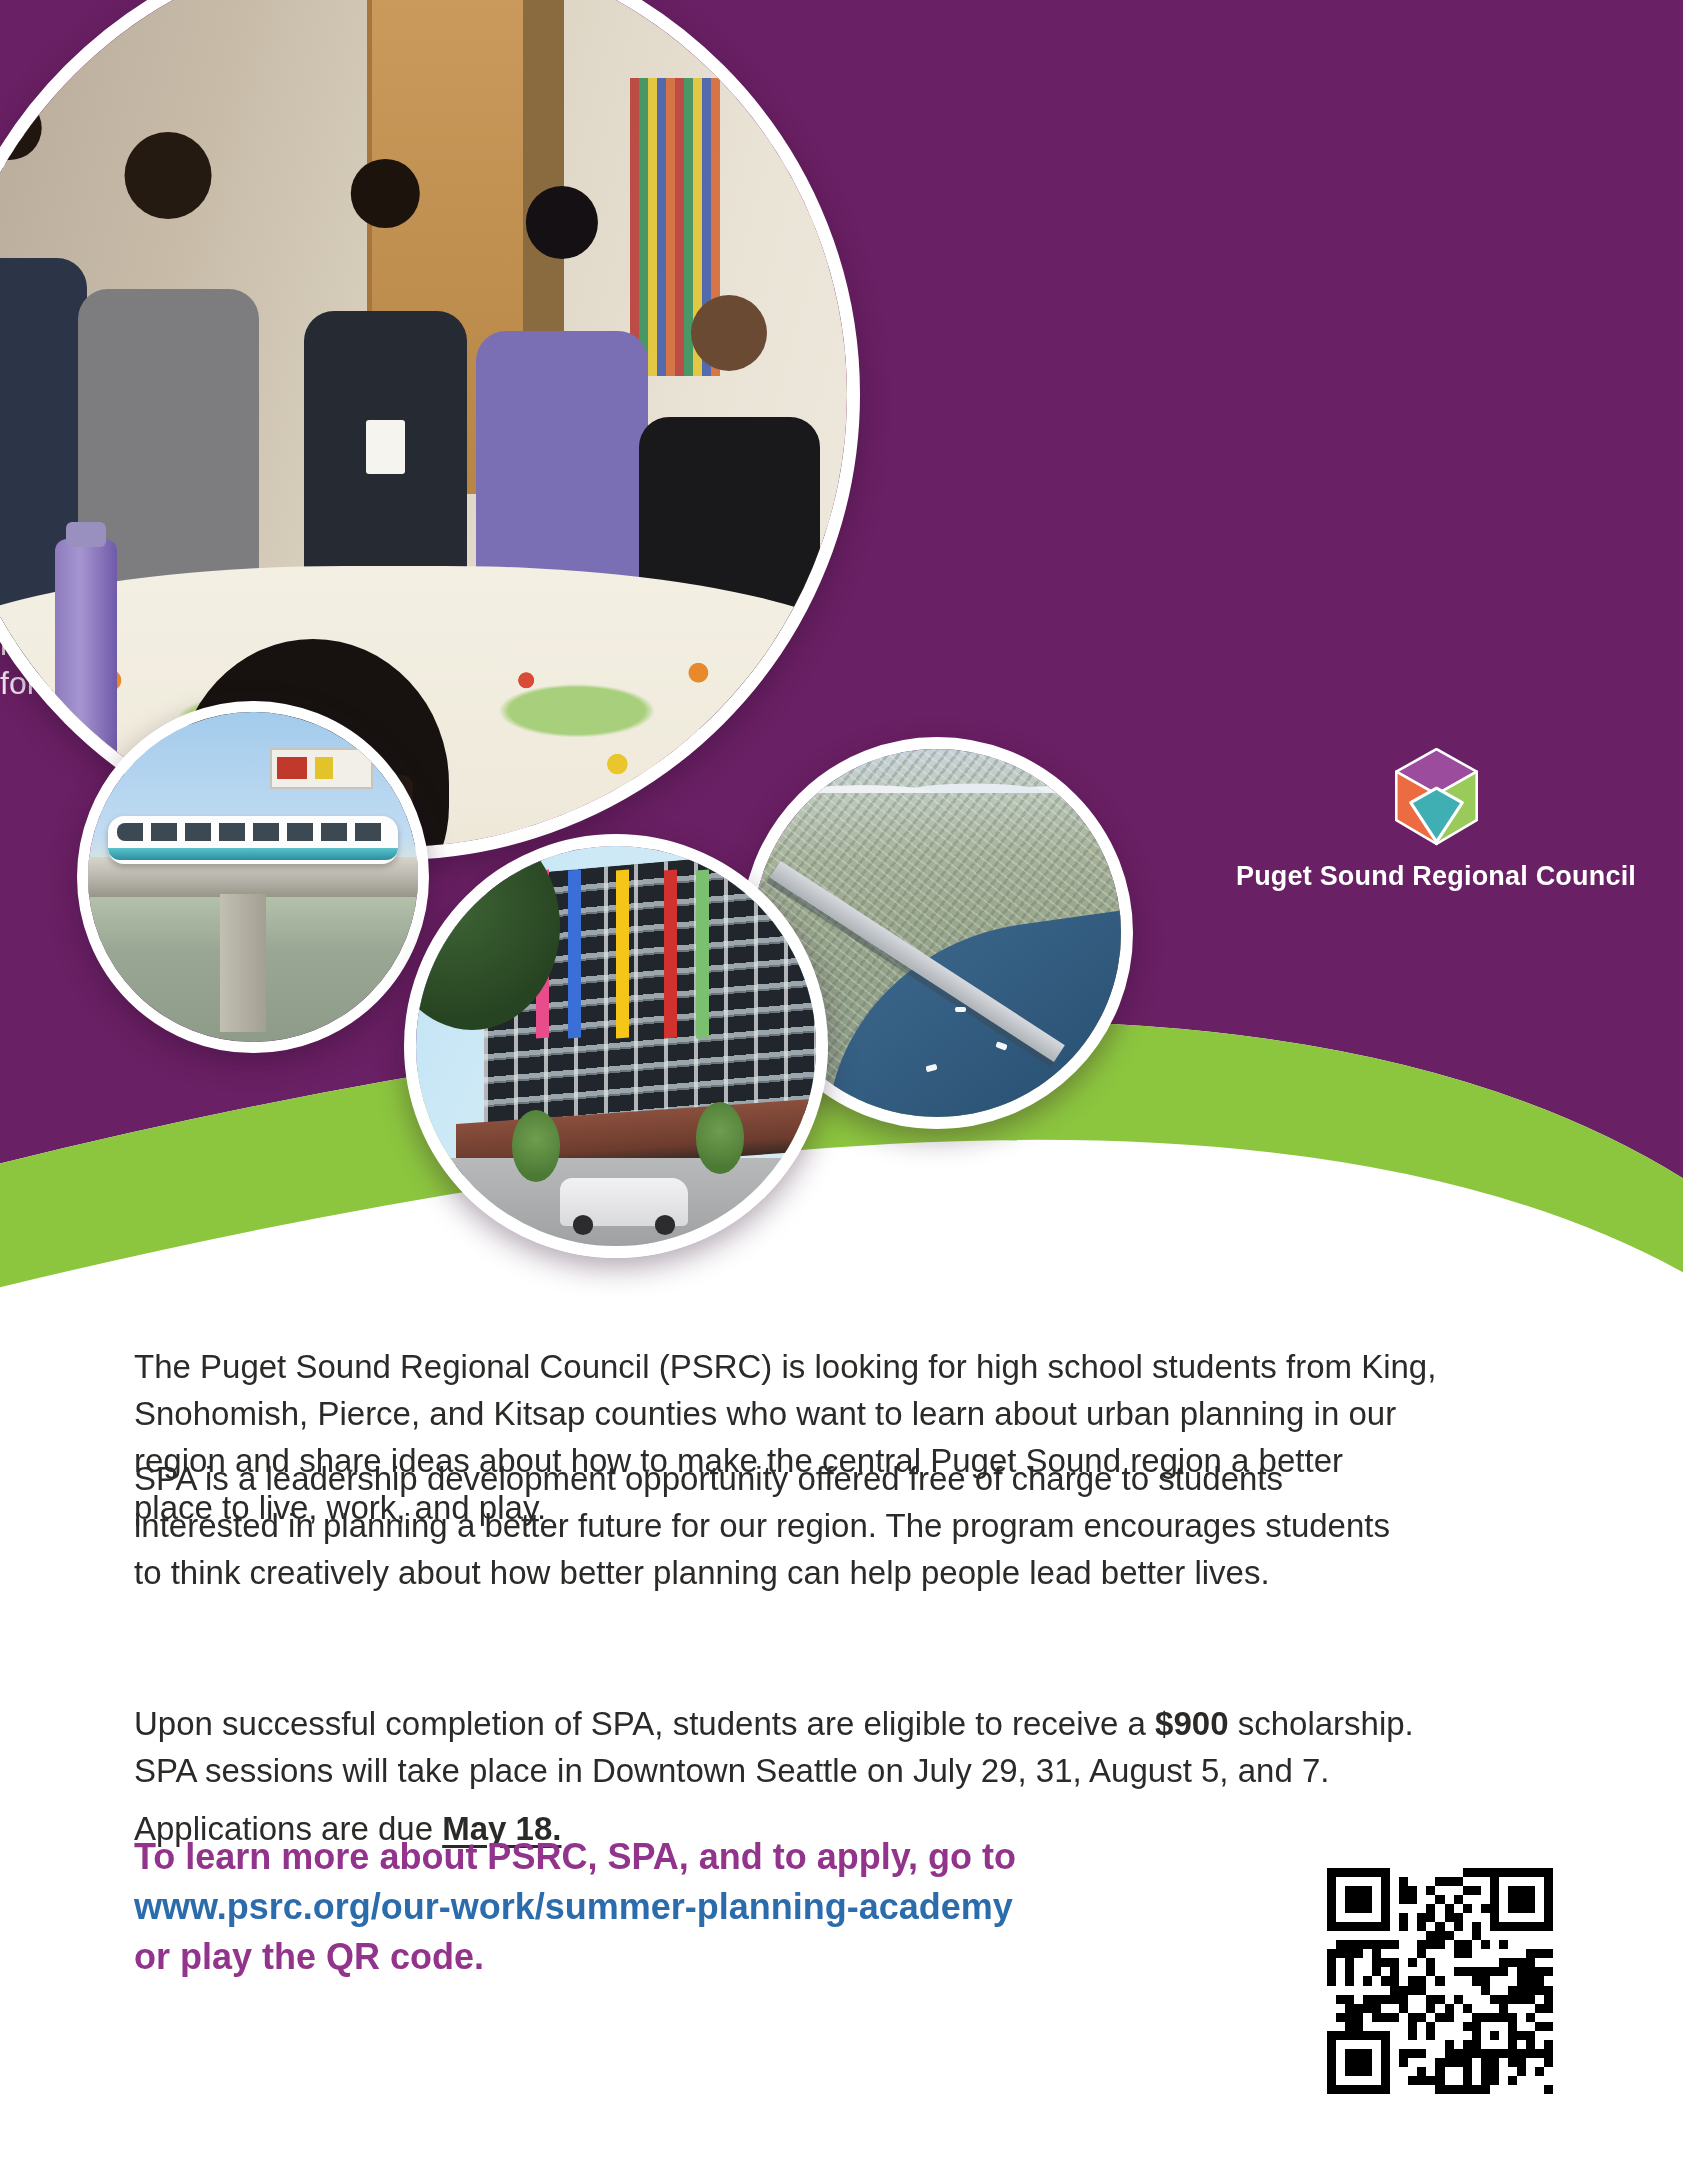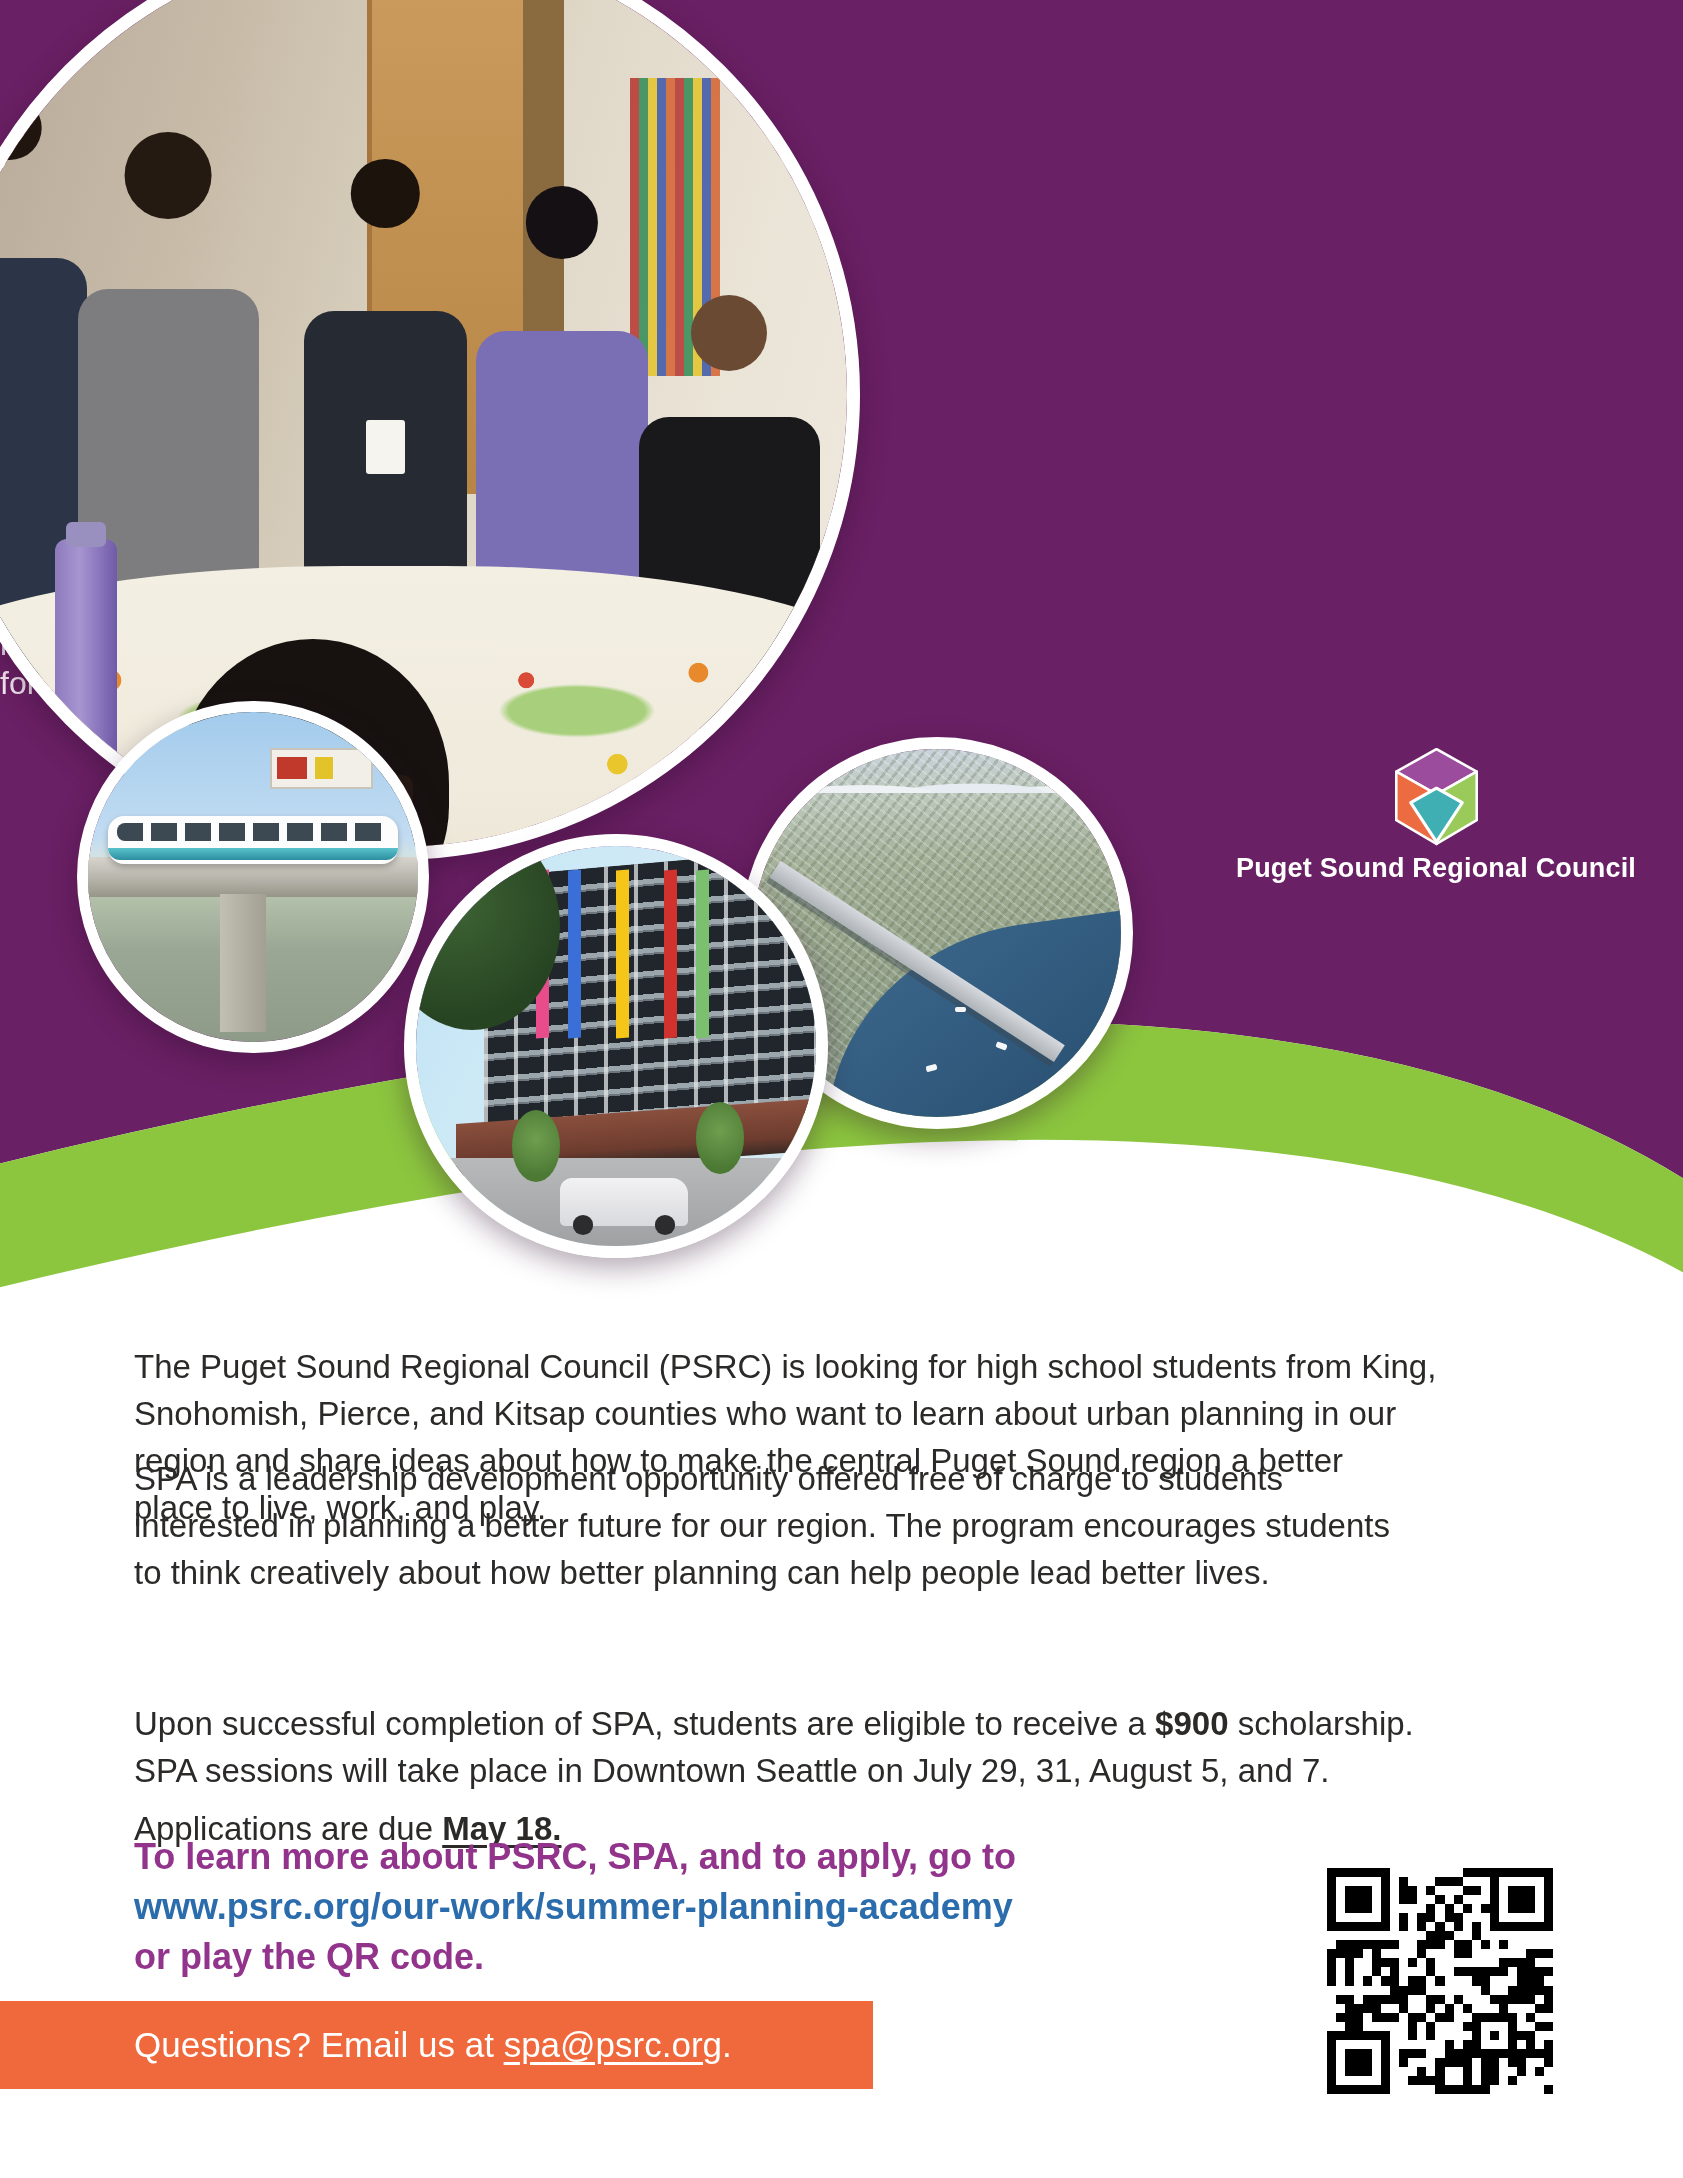--- a/index.html
+++ b/index.html
@@ -96,21 +96,21 @@
   .bridge{position:absolute;left:6%;top:30%;width:92%;height:5.5%;background:linear-gradient(180deg,#d6d9dd,#aeb3b8);
         transform:rotate(33deg);transform-origin:left center;box-shadow:0 6px 0 rgba(60,70,80,.45);}
   .flyer-title{position:absolute;left:0;top:121px;width:713px;margin:0;
         font-size:57px;line-height:68px;font-weight:bold;white-space:pre-line;color:#ffffff;}
   .flyer-intro{position:absolute;left:0;top:384px;width:713px;margin:0;
         font-size:32px;line-height:46px;font-weight:400;white-space:pre-line;color:#F4E9F2;}
 
   
   .logo{position:absolute;left:1223px;top:748px;width:426px;z-index:6;text-align:center;color:#fff;}
   .logo-icon{width:105px;height:99px;display:block;margin:0 auto;}
-  .logo-text{margin-top:6px;font-size:27px;font-weight:600;letter-spacing:0.2px;color:#ffffff;}
+  .logo-text{margin-top:14px;font-size:27px;font-weight:600;letter-spacing:0.2px;color:#ffffff;}
 
   
   .copy{position:absolute;left:134px;width:1465px;color:#2B2A28;font-size:33px;line-height:47px;white-space:pre-line;}
   .p1{top:1305px;margin-top:38px;} .p2{top:1422px;} .p3{top:1667px;} .due{top:1772px;}
   .bold{font-weight:bold;}
   .underline{text-decoration:underline;text-decoration-thickness:2.5px;text-underline-offset:5px;}
   .cta{position:absolute;left:134px;top:1832px;width:1188px;font-size:36px;line-height:50px;font-weight:bold;}
   .cta .line1,.cta .line3{color:#92338C;}
   .cta .line2{color:#2B6CAC;}
 
@@ -866,18 +866,15 @@
       <div class="qm on"></div>
       <div class="qm"></div>
       <div class="qm"></div>
       <div class="qm"></div>
       <div class="qm"></div>
       <div class="qm"></div>
       <div class="qm"></div>
       <div class="qm on"></div>
     </div>
 
-  <div class="banner">
-    <div class="inner"><span>Questions? Email us at </span><span class="underline">spa@psrc.org</span><span>.</span></div>
-  </div>
 
 </div>
 
 
 </body></html>

